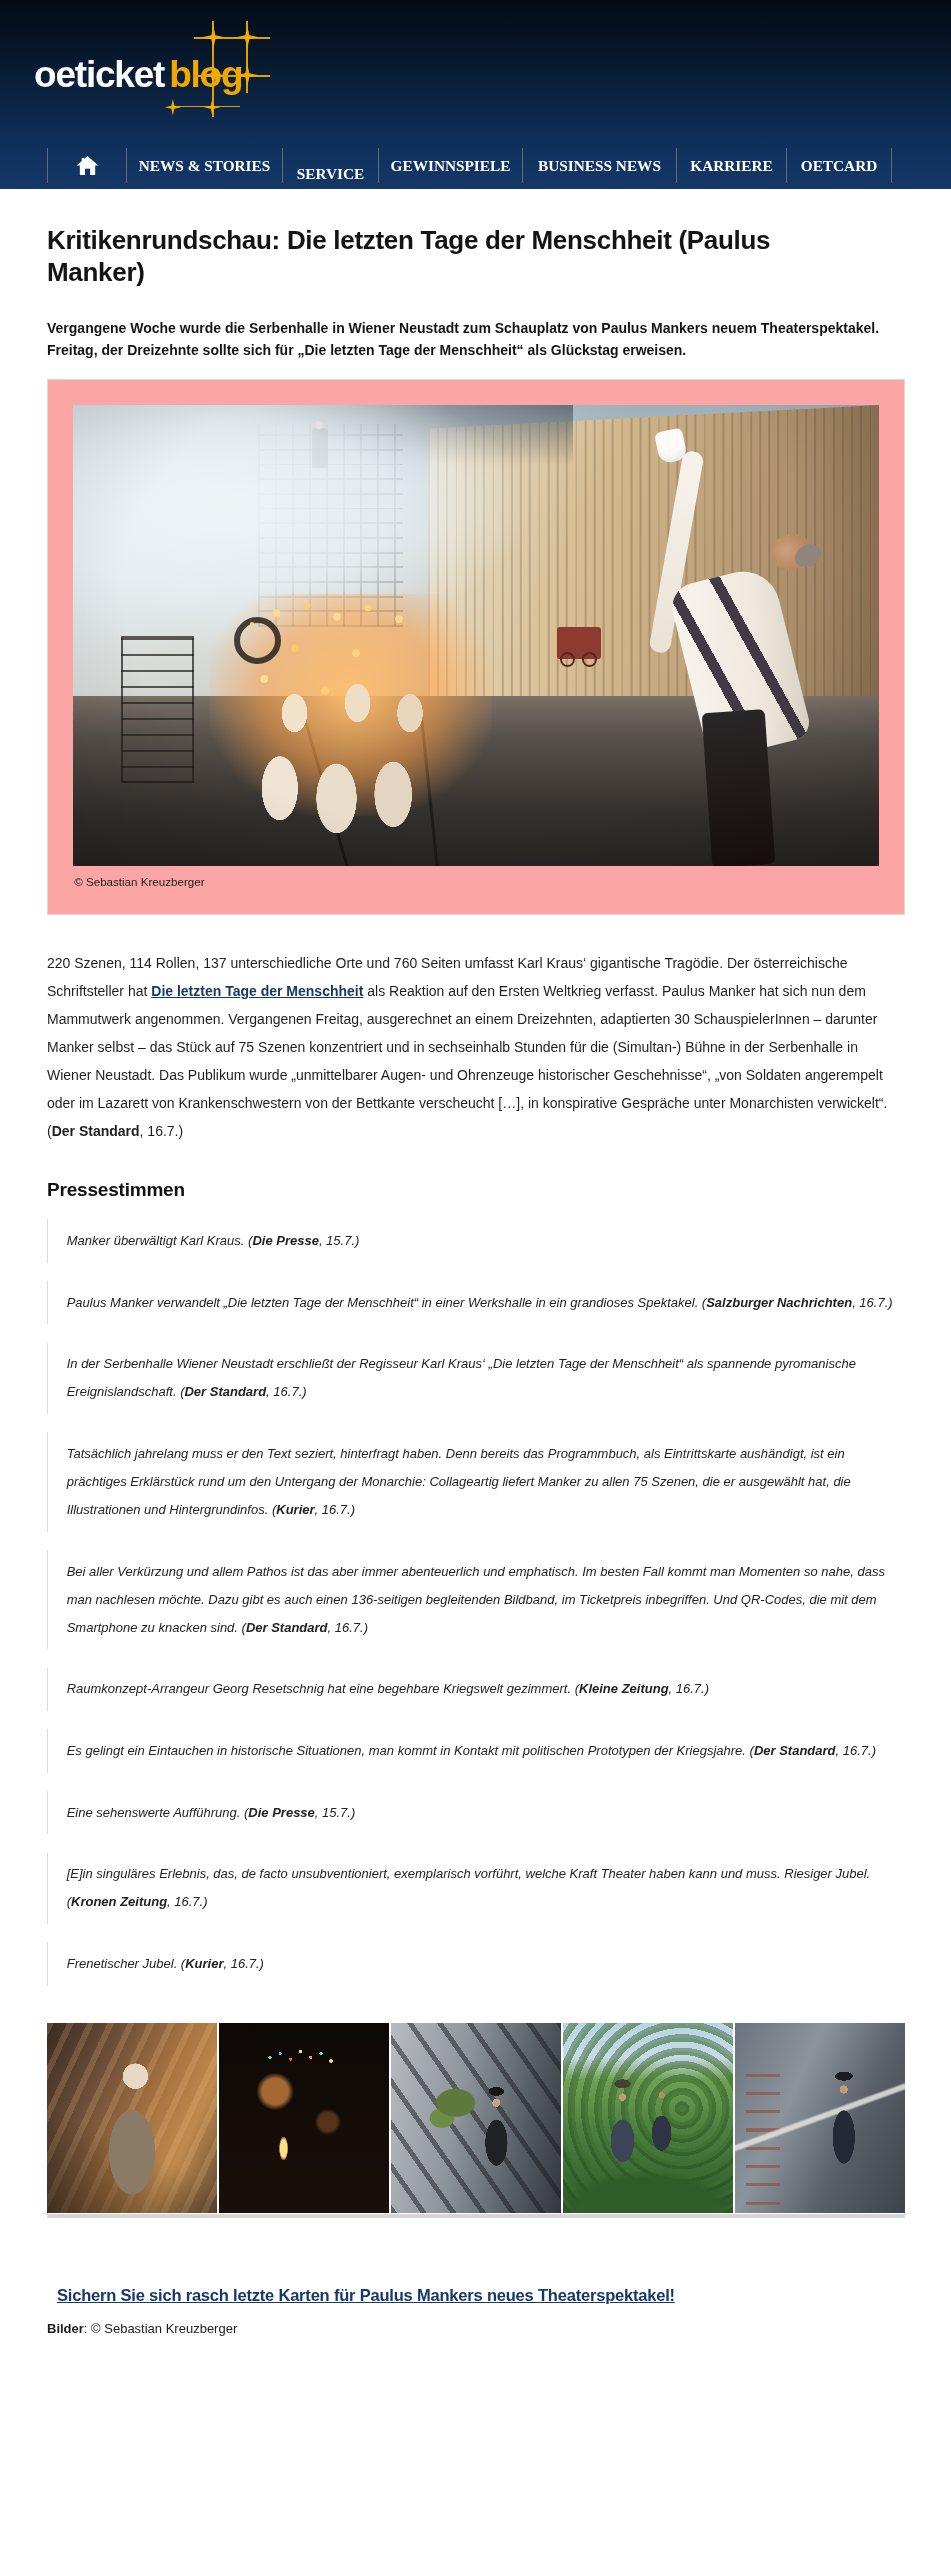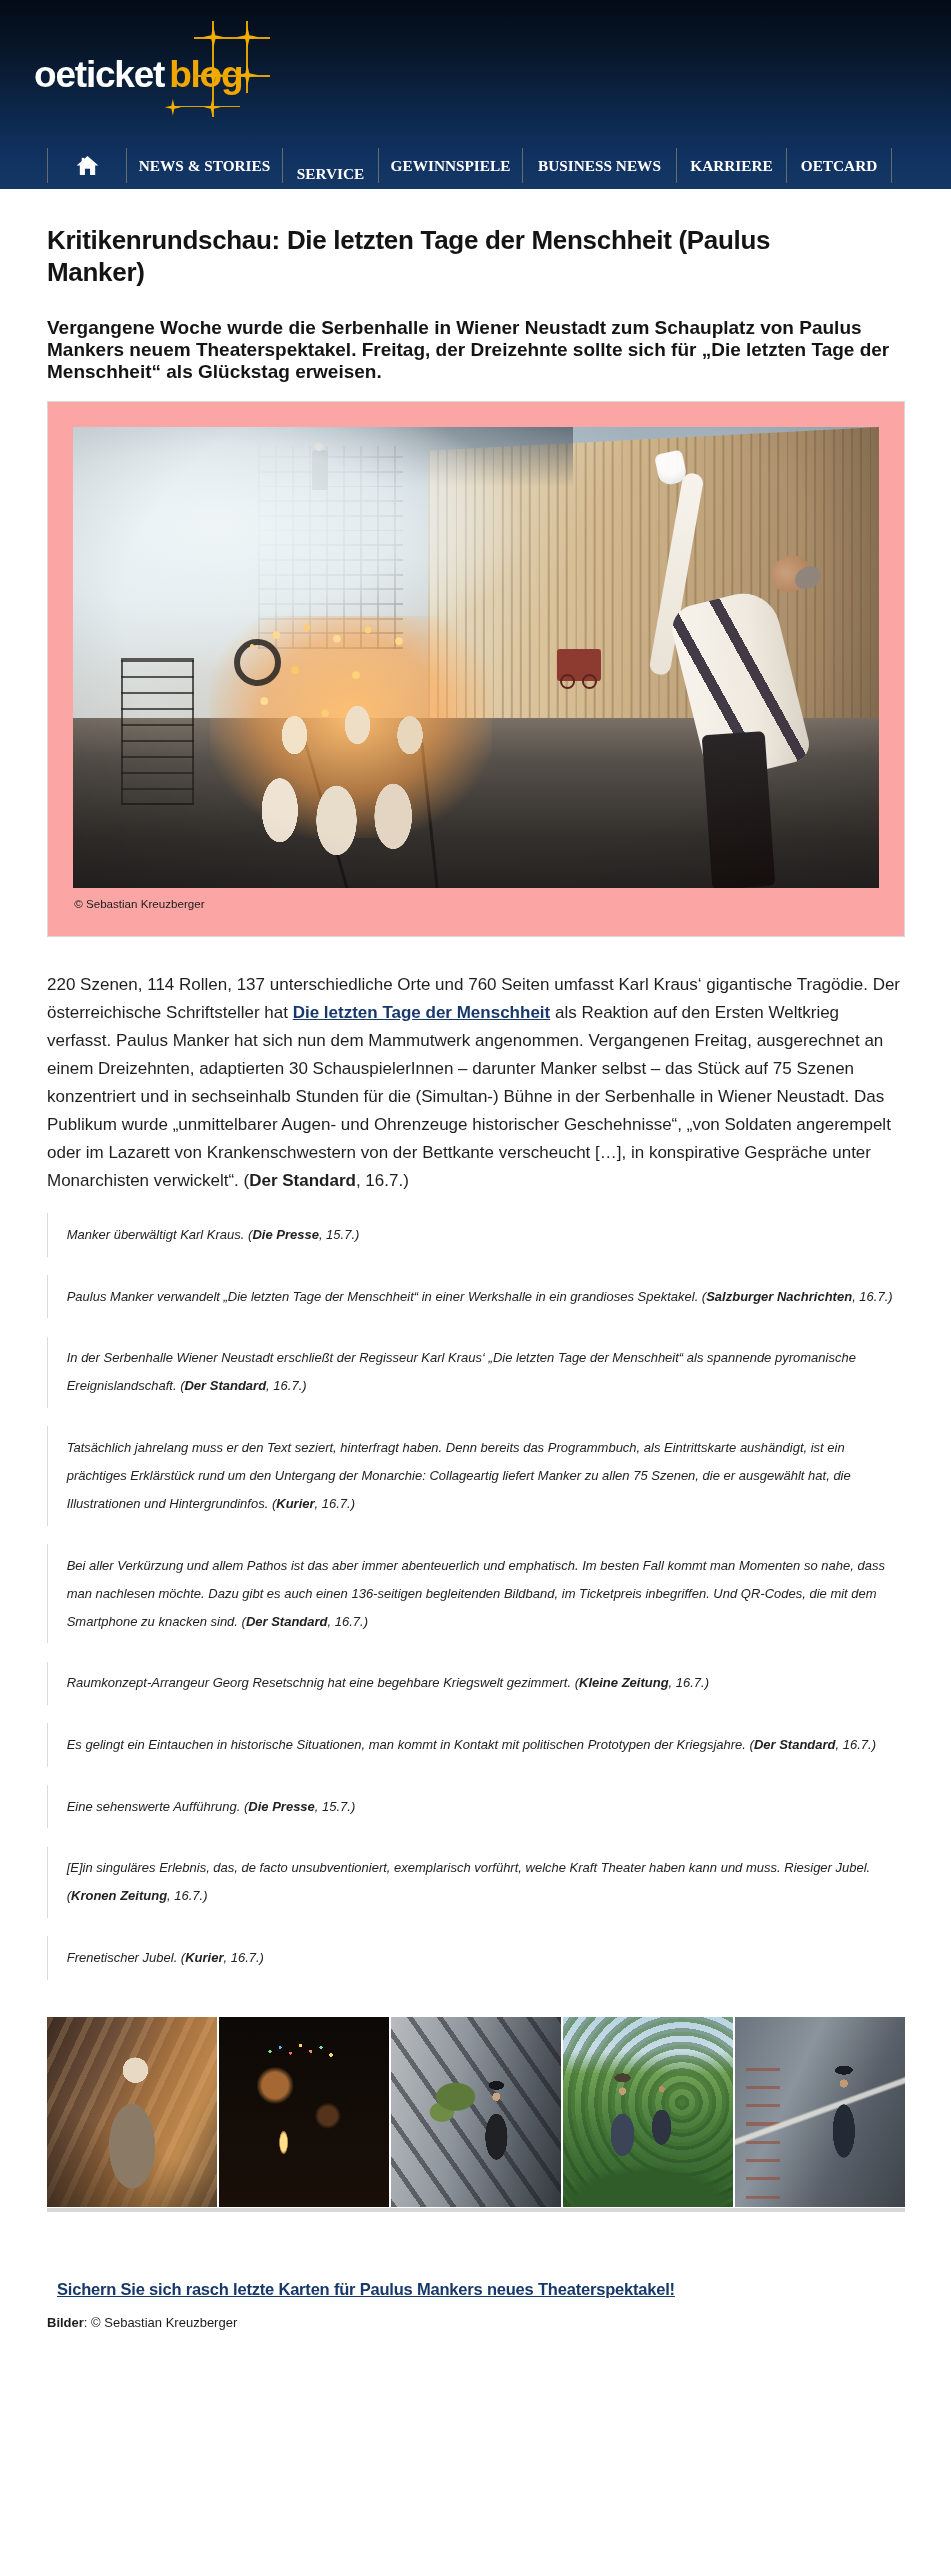--- a/index.html
+++ b/index.html
@@ -36,21 +36,21 @@
   .nav-item:nth-child(3){width:95px;align-items:flex-end;}
   .nav-item:nth-child(4){width:143px;}
   .nav-item:nth-child(5){width:153px;}
   .nav-item:nth-child(6){width:109px;}
   .nav-item:nth-child(7){width:104px;}
   .home-svg{width:23px;height:21px;display:block;}
 
   
   .content{width:858px;margin:0 auto;}
   h1{margin:35px 0 0;font-size:26px;line-height:32px;color:#141414;letter-spacing:-0.3px;max-width:787px;font-stretch:condensed;}
-  .lead{margin:29px 0 0;font-size:19px;font-weight:bold;line-height:22px;color:#141414;}
+  .lead{margin:29px 0 0;font-size:14px;font-weight:bold;line-height:22px;color:#141414;}
 
   
   .hero{margin:18.3px 0 0;border:0.6px solid #d9d9d9;padding:25px;background:#fca5a5;}
   .photo{position:relative;height:461px;overflow:hidden;background:linear-gradient(180deg,#9fb0bb 0%,#c3ccd0 28%,#cfc9ba 50%,#b9ac96 70%,#8c8273 100%);cursor:pointer;}
   .photo *{position:absolute;}
   .ph-wall{right:0;top:0;width:56%;height:68%;background:repeating-linear-gradient(90deg,rgba(96,76,50,.30) 0 1.8px,rgba(255,255,255,0) 1.8px 9.2px),linear-gradient(95deg,#ead9b8 0%,#d3b88d 40%,#ab8e6a 80%,#876e52 100%);transform:skewY(-3deg);transform-origin:right top;}
   .ph-roof{left:0;top:0;width:62%;height:13%;background:linear-gradient(180deg,rgba(60,70,80,.75),rgba(60,70,80,0));}
   .ph-smoke{left:0;top:0;right:0;bottom:0;background:radial-gradient(ellipse 55% 45% at 18% 22%,rgba(240,246,248,.95) 0%,rgba(235,242,245,.75) 40%,rgba(235,242,245,0) 70%),linear-gradient(115deg,rgba(225,235,240,.9) 0%,rgba(225,235,240,.5) 30%,rgba(225,235,240,0) 55%);}
   .ph-floor{left:0;bottom:0;width:100%;height:37%;background:linear-gradient(180deg,#7a7066 0%,#55504a 25%,#332f2c 70%,#262422 100%);}
   .ph-floor::before{content:"";position:absolute;left:31%;bottom:0;width:3.1px;height:92%;background:rgba(22,20,19,.85);transform:skewX(16deg);}
@@ -79,21 +79,21 @@
   .ph-glass{right:57%;top:1.5%;width:28px;height:32px;background:radial-gradient(circle at 50% 35%,#ffffff 0 45%,#dfe6ea 100%);border-radius:6.1px 6.1px 12.2px 12.2px;opacity:.95;transform:rotate(-12deg);}
   .ph-torso{right:12%;top:34%;width:44%;height:40%;background:linear-gradient(100deg,#f8f4ed 0%,#efe9df 60%,#d9d2c6 100%);border-radius:24.4px 37px 18.3px 24.4px;transform:rotate(-14deg);}
   .ph-torso::before{content:"";position:absolute;left:0;top:0;right:0;bottom:0;border-radius:inherit;background:linear-gradient(75deg,rgba(0,0,0,0) 30%,#2a2230 30% 37%,rgba(0,0,0,0) 37% 59%,#2a2230 59% 66%,rgba(0,0,0,0) 66%);opacity:.88;}
   .ph-head{right:5%;top:25%;width:40px;height:35px;background:radial-gradient(circle at 40% 40%,#caa07c,#a97a52);border-radius:50% 60% 55% 50%;transform:rotate(-30deg);}
   .ph-head::after{content:"";position:absolute;right:-6.1px;bottom:-4.9px;width:27px;height:21px;background:#8f857c;border-radius:50%;}
   .ph-legs{right:22%;bottom:0;width:26%;height:35%;background:linear-gradient(180deg,#2a2627,#17100e);transform:rotate(-4deg);border-radius:6.1px;}
   .ph-vignette{left:0;top:0;right:0;bottom:0;background:radial-gradient(ellipse at 50% 40%,rgba(0,0,0,0) 62%,rgba(0,0,0,.16) 100%);}
   figcaption{padding:8.5px 1.2px 1.2px;font-size:11.6px;color:#1c1c1c;}
 
   
-  .bodytext{margin:34px 0 18px;font-size:17px;line-height:28px;color:#1f1f1f;}
+  .bodytext{margin:34px 0 18px;font-size:14px;line-height:28px;color:#1f1f1f;}
   .inline-link{color:#16386b;font-weight:bold;text-decoration:underline;cursor:pointer;}
   h2{margin:34px 0 0;font-size:19px;color:#111;letter-spacing:-0.2px;font-stretch:condensed;}
   blockquote{margin:18.3px 0 0;padding:3.7px 0 3.7px 14.7px;border-left:1.8px solid #dadada;}
   blockquote p{margin:4px;font-size:13px;line-height:28px;font-style:italic;color:#222;}
 
   
   .gallery{margin:37px 0 0;}
   .g-row{display:flex;gap:2.4px;height:190px;}
   .g-item{flex:1;cursor:pointer;background-color:#222;background-repeat:no-repeat;background-size:cover;}
   .g1{background-image:
@@ -229,20 +229,21 @@
           <div class="ph-head"></div>
           <div class="ph-legs"></div>
         </div>
         <div class="ph-vignette"></div>
       </div>
       <figcaption>© Sebastian Kreuzberger</figcaption>
     </figure>
 
     <p class="bodytext" id="intro">220 Szenen, 114 Rollen, 137 unterschiedliche Orte und 760 Seiten umfasst Karl Kraus‘ gigantische Tragödie. Der österreichische Schriftsteller hat <a class="inline-link">Die letzten Tage der Menschheit</a> als Reaktion auf den Ersten Weltkrieg verfasst. Paulus Manker hat sich nun dem Mammutwerk angenommen. Vergangenen Freitag, ausgerechnet an einem Dreizehnten, adaptierten 30 SchauspielerInnen – darunter Manker selbst – das Stück auf 75 Szenen konzentriert und in sechseinhalb Stunden für die (Simultan-) Bühne in der Serbenhalle in Wiener Neustadt. Das Publikum wurde „unmittelbarer Augen- und Ohrenzeuge historischer Geschehnisse“, „von Soldaten angerempelt oder im Lazarett von Krankenschwestern von der Bettkante verscheucht […], in konspirative Gespräche unter Monarchisten verwickelt“. (<strong>Der Standard</strong>, 16.7.)</p>
 
+    <h2>Pressestimmen</h2>
 
     <div id="quotes">
         <blockquote>
           <p>Manker überwältigt Karl Kraus. (<strong>Die Presse</strong>, 15.7.)</p>
         </blockquote>
         <blockquote>
           <p>Paulus Manker verwandelt „Die letzten Tage der Menschheit“ in einer Werkshalle in ein grandioses Spektakel. (<strong>Salzburger Nachrichten</strong>, 16.7.)</p>
         </blockquote>
         <blockquote>
           <p>In der Serbenhalle Wiener Neustadt erschließt der Regisseur Karl Kraus‘ „Die letzten Tage der Menschheit“ als spannende pyromanische Ereignislandschaft. (<strong>Der Standard</strong>, 16.7.)</p>

